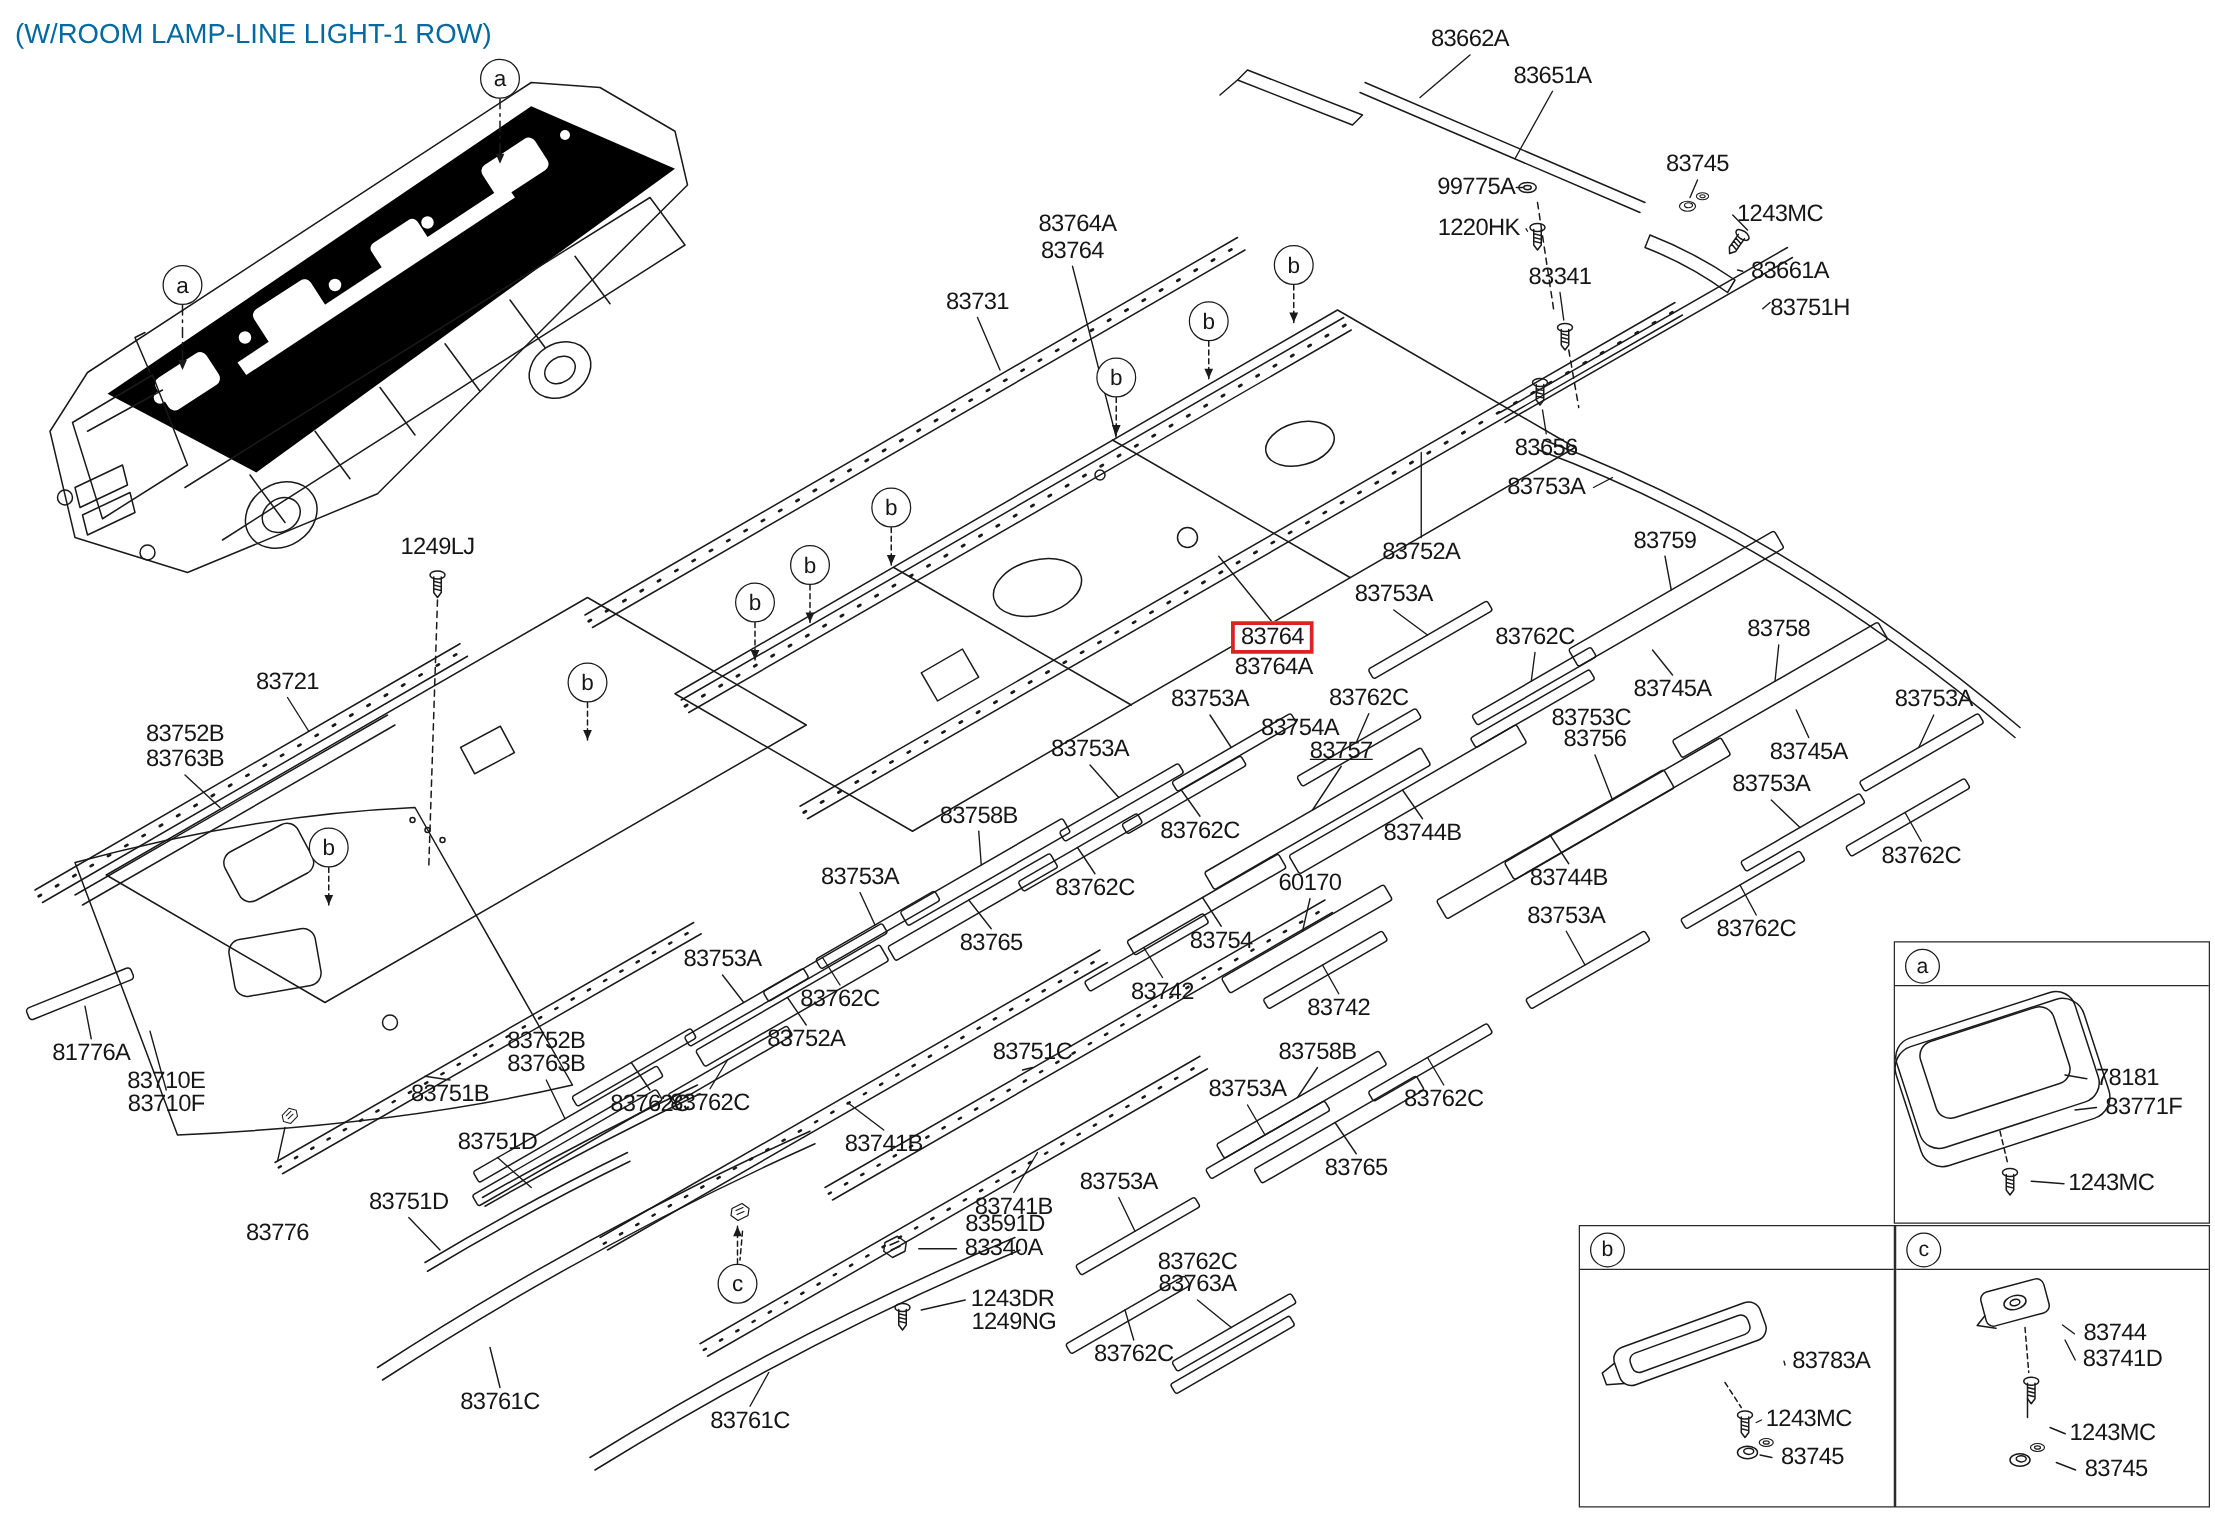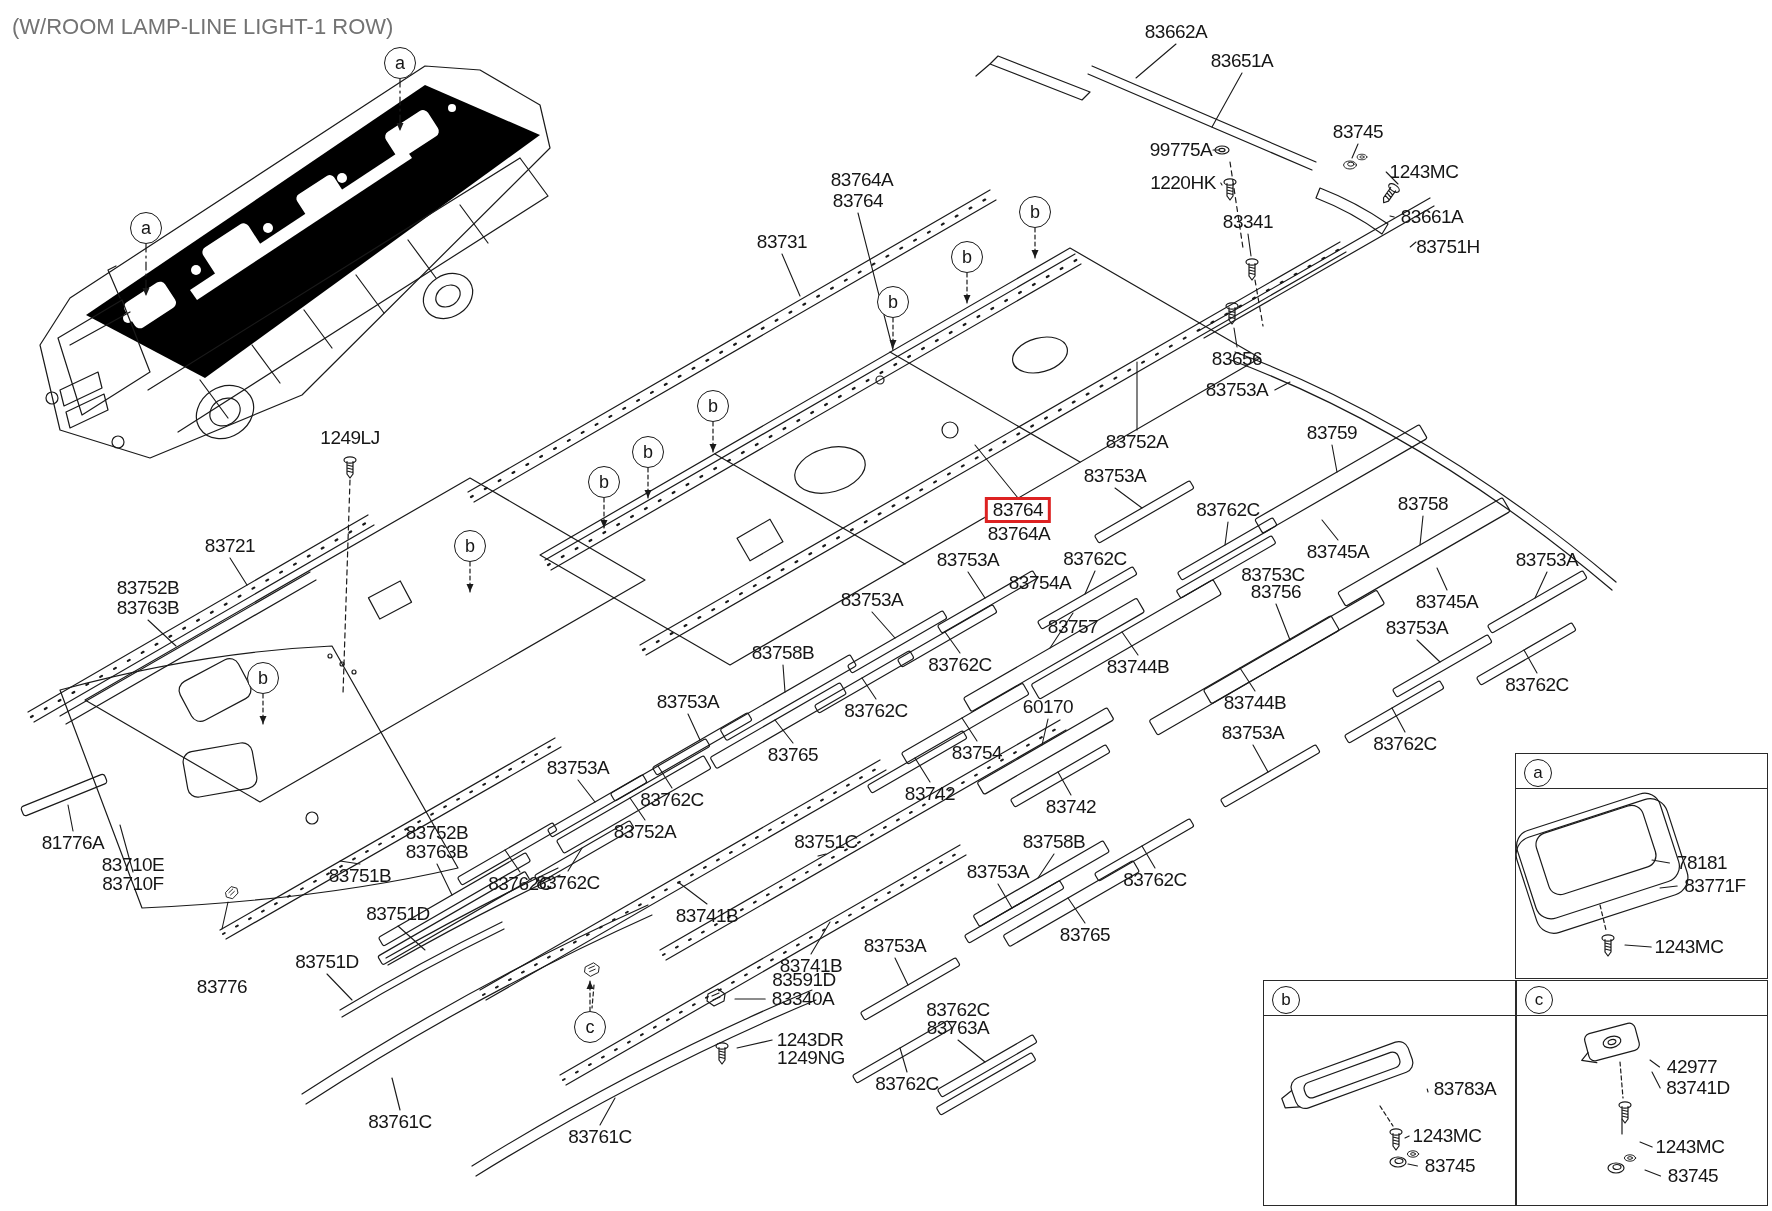--- a/index.html
+++ b/index.html
@@ -2,21 +2,21 @@
 <html><head>
 <meta charset="utf-8">
 <style>
   html,body{margin:0;padding:0;background:#fff;}
   #canvas{position:relative;width:1772px;height:1211px;background:#ffffff;overflow:hidden;
           font-family:"Liberation Sans",sans-serif;color:#161616;}
   #ov{position:absolute;left:0;top:0;}
   .plabel{position:absolute;transform:translate(-50%,-50%);font-size:19px;line-height:20px;
           letter-spacing:-0.5px;white-space:nowrap;color:#161616;z-index:5;}
   .plabel.hl{border:3px solid #dd2222;padding:0 5px;background:#fff;}
-  .title{position:absolute;left:12px;top:14px;font-size:22px;letter-spacing:0;color:#737373;z-index:5;}
+  .title{position:absolute;left:12px;top:14px;font-size:22px;letter-spacing:0;color:#0369a1;z-index:5;}
   .callout{position:absolute;width:30px;height:30px;border:1.7px solid #1a1a1a;border-radius:50%;
            transform:translate(-50%,-50%);display:flex;align-items:center;justify-content:center;
            font-size:18px;background:#fff;z-index:4;}
   .inset{position:absolute;border:1.6px solid #2a2a2a;z-index:3;background:transparent;}
   .inset .hdr{height:34px;border-bottom:1.6px solid #2a2a2a;position:relative;}
   .inset .ltr{position:absolute;left:8px;top:5px;width:26px;height:26px;border:1.6px solid #1a1a1a;
               border-radius:50%;display:flex;align-items:center;justify-content:center;font-size:17px;}
   svg{stroke-linecap:round;stroke-linejoin:round;}
 </style>
 </head>
@@ -492,21 +492,21 @@
     <div class="plabel" style="left: 1237px; top: 390px;">83753A</div>
     <div class="plabel" style="left: 1137px; top: 442px;">83752A</div>
     <div class="plabel" style="left: 1115px; top: 476px;">83753A</div>
     <div class="plabel" style="left: 1228px; top: 510px;">83762C</div>
     <div class="plabel" style="left: 1332px; top: 433px;">83759</div>
     <div class="plabel hl" style="left: 1018px; top: 510px;">83764</div>
     <div class="plabel" style="left: 1019px; top: 534px;">83764A</div>
     <div class="plabel" style="left: 968px; top: 560px;">83753A</div>
     <div class="plabel" style="left: 1095px; top: 559px;">83762C</div>
     <div class="plabel" style="left: 1040px; top: 583px;">83754A</div>
-    <div class="plabel" style="left: 1073px; top: 627px;">83757</div>
+    <div class="plabel" style="left: 1073px; top: 601px; text-decoration: underline;">83757</div>
     <div class="plabel" style="left: 1338px; top: 552px;">83745A</div>
     <div class="plabel" style="left: 1423px; top: 504px;">83758</div>
     <div class="plabel" style="left: 1547px; top: 560px;">83753A</div>
     <div class="plabel" style="left: 1273px; top: 575px;">83753C</div>
     <div class="plabel" style="left: 1276px; top: 592px;">83756</div>
     <div class="plabel" style="left: 1447px; top: 602px;">83745A</div>
     <div class="plabel" style="left: 1417px; top: 628px;">83753A</div>
     <div class="plabel" style="left: 1537px; top: 685px;">83762C</div>
     <div class="plabel" style="left: 872px; top: 600px;">83753A</div>
     <div class="plabel" style="left: 783px; top: 653px;">83758B</div>
@@ -552,21 +552,21 @@
     <div class="plabel" style="left: 958px; top: 1010px;">83762C</div>
     <div class="plabel" style="left: 958px; top: 1028px;">83763A</div>
     <div class="plabel" style="left: 400px; top: 1122px;">83761C</div>
     <div class="plabel" style="left: 600px; top: 1137px;">83761C</div>
     <div class="plabel" style="left: 1702px; top: 863px;">78181</div>
     <div class="plabel" style="left: 1715px; top: 886px;">83771F</div>
     <div class="plabel" style="left: 1689px; top: 947px;">1243MC</div>
     <div class="plabel" style="left: 1465px; top: 1089px;">83783A</div>
     <div class="plabel" style="left: 1447px; top: 1136px;">1243MC</div>
     <div class="plabel" style="left: 1450px; top: 1166px;">83745</div>
-    <div class="plabel" style="left: 1692px; top: 1067px;">42977</div>
+    <div class="plabel" style="left: 1692px; top: 1067px;">83744</div>
     <div class="plabel" style="left: 1698px; top: 1088px;">83741D</div>
     <div class="plabel" style="left: 1690px; top: 1147px;">1243MC</div>
     <div class="plabel" style="left: 1693px; top: 1176px;">83745</div>
     <div class="callout" style="left: 400px; top: 63px;">a</div>
     <div class="callout" style="left: 146px; top: 228px;">a</div>
     <div class="callout" style="left: 1035px; top: 212px;">b</div>
     <div class="callout" style="left: 967px; top: 257px;">b</div>
     <div class="callout" style="left: 893px; top: 302px;">b</div>
     <div class="callout" style="left: 713px; top: 406px;">b</div>
     <div class="callout" style="left: 648px; top: 452px;">b</div>

